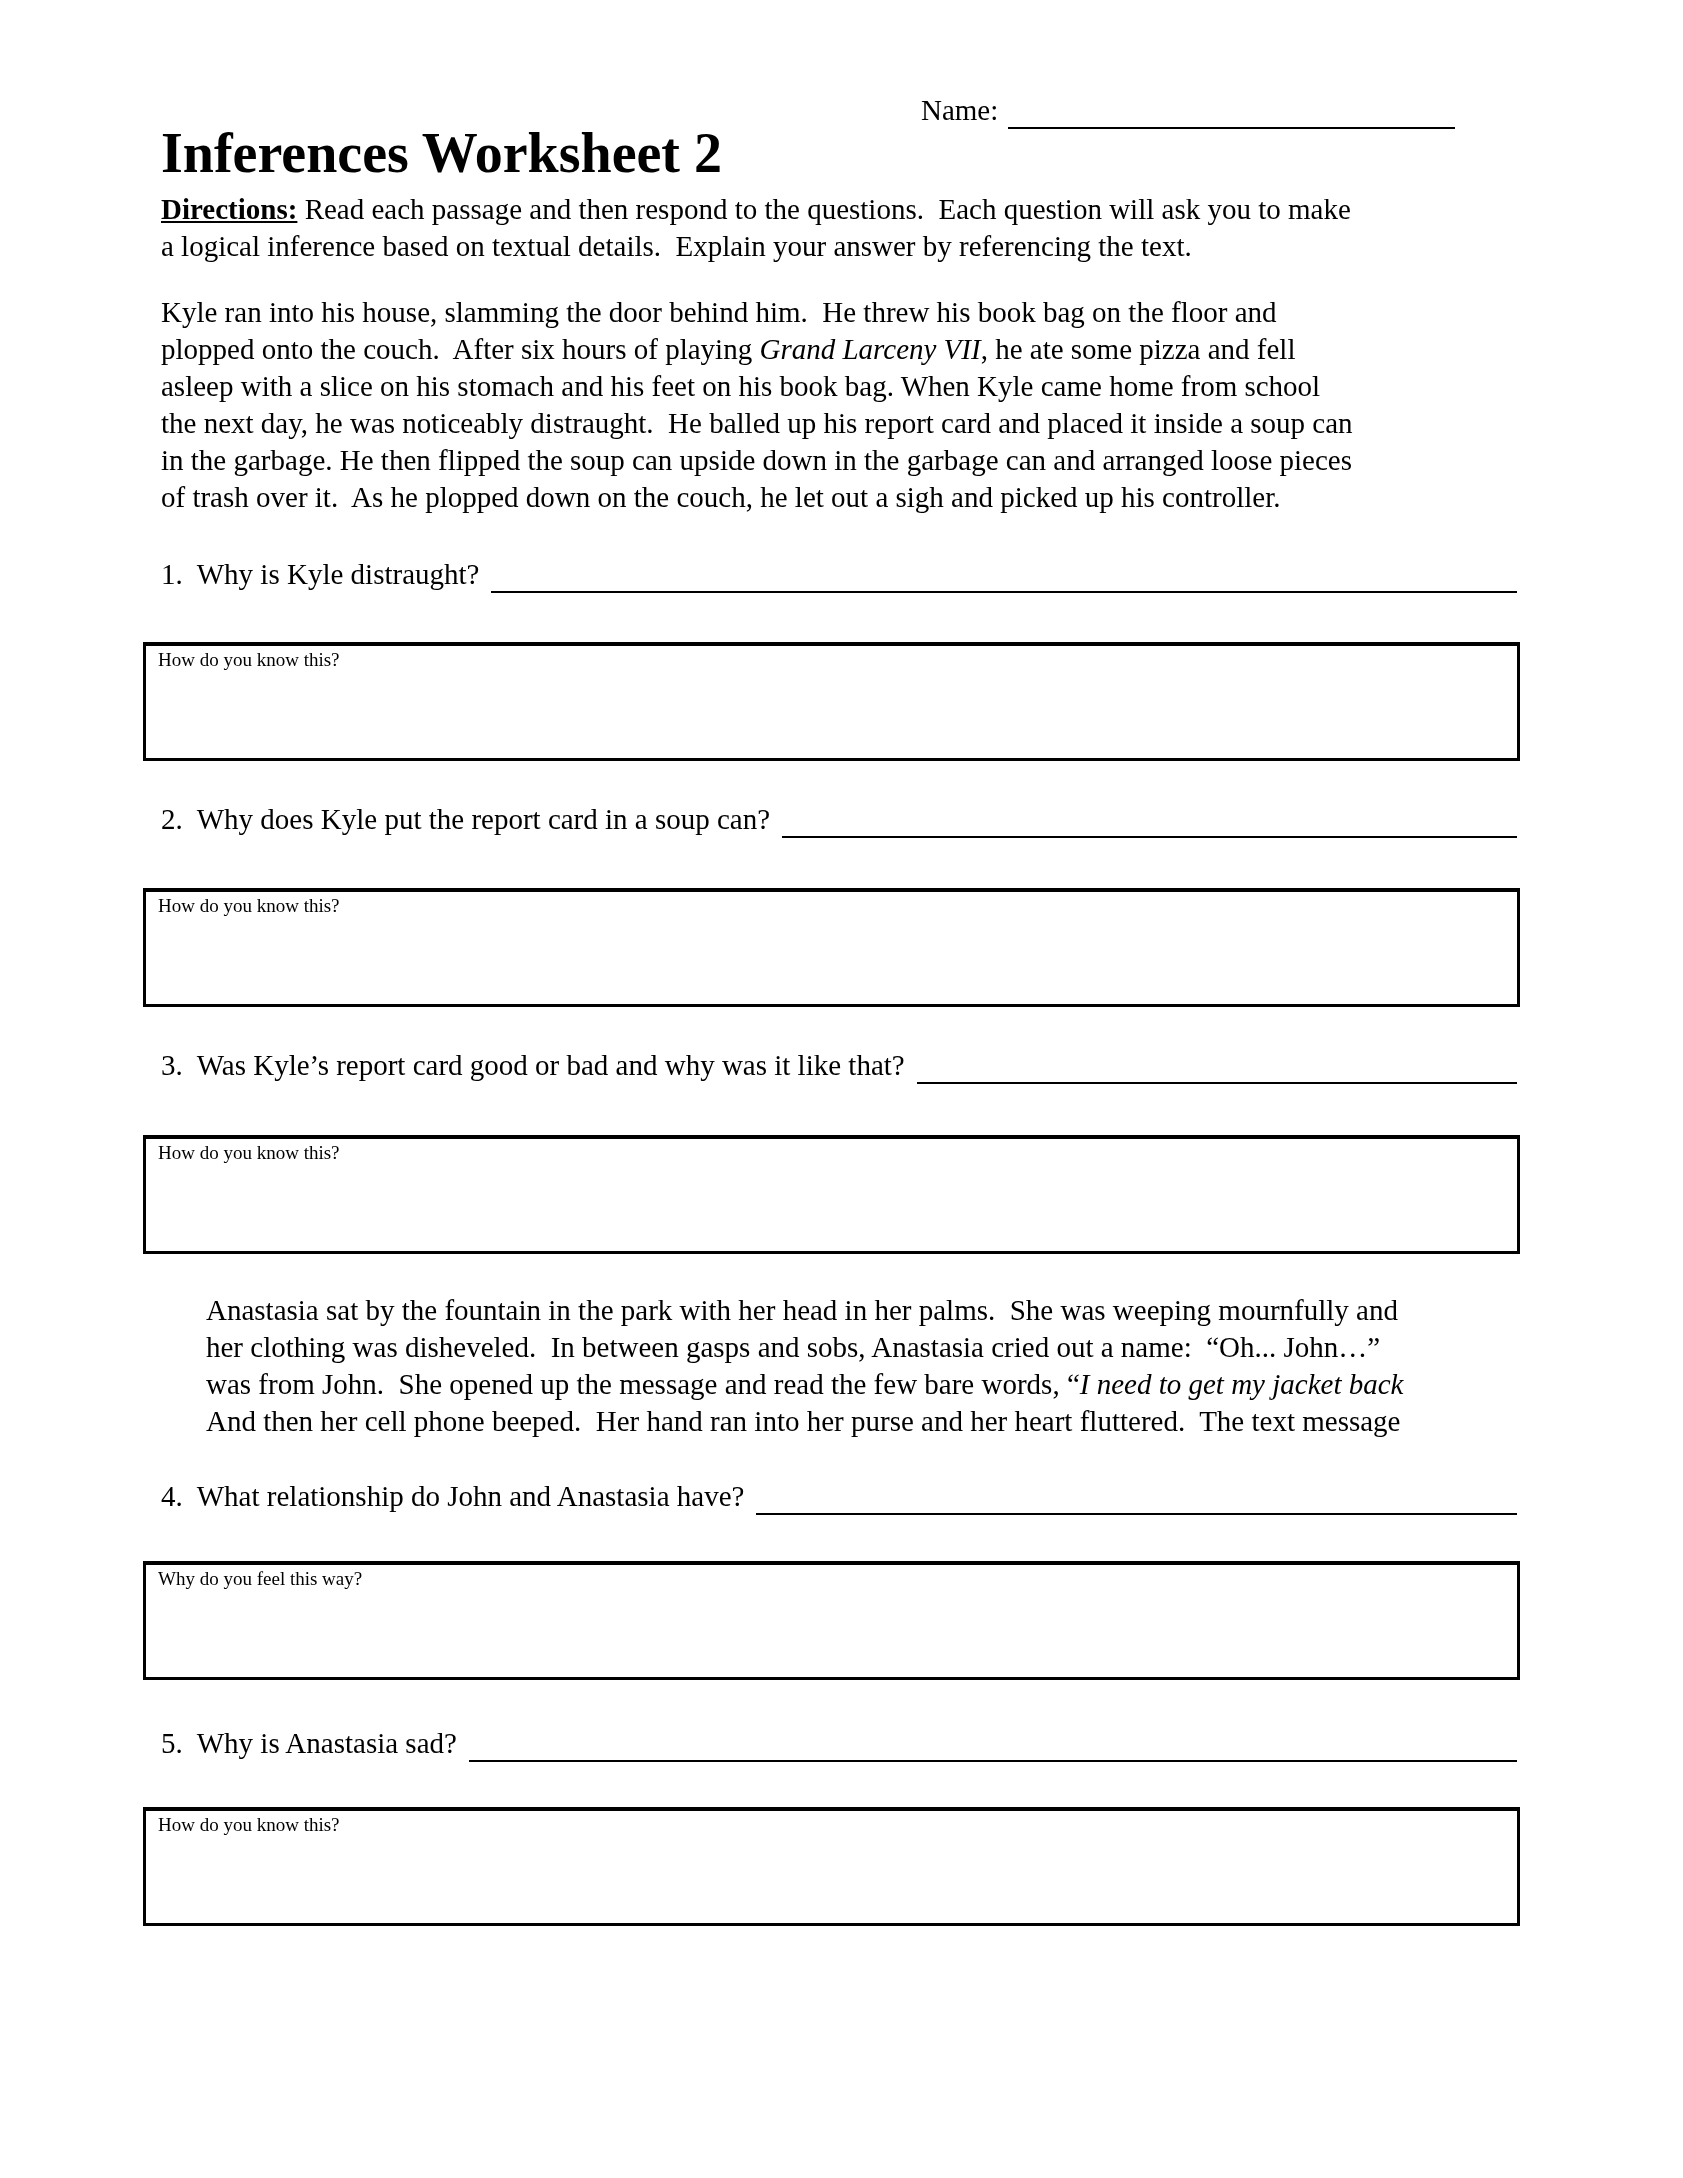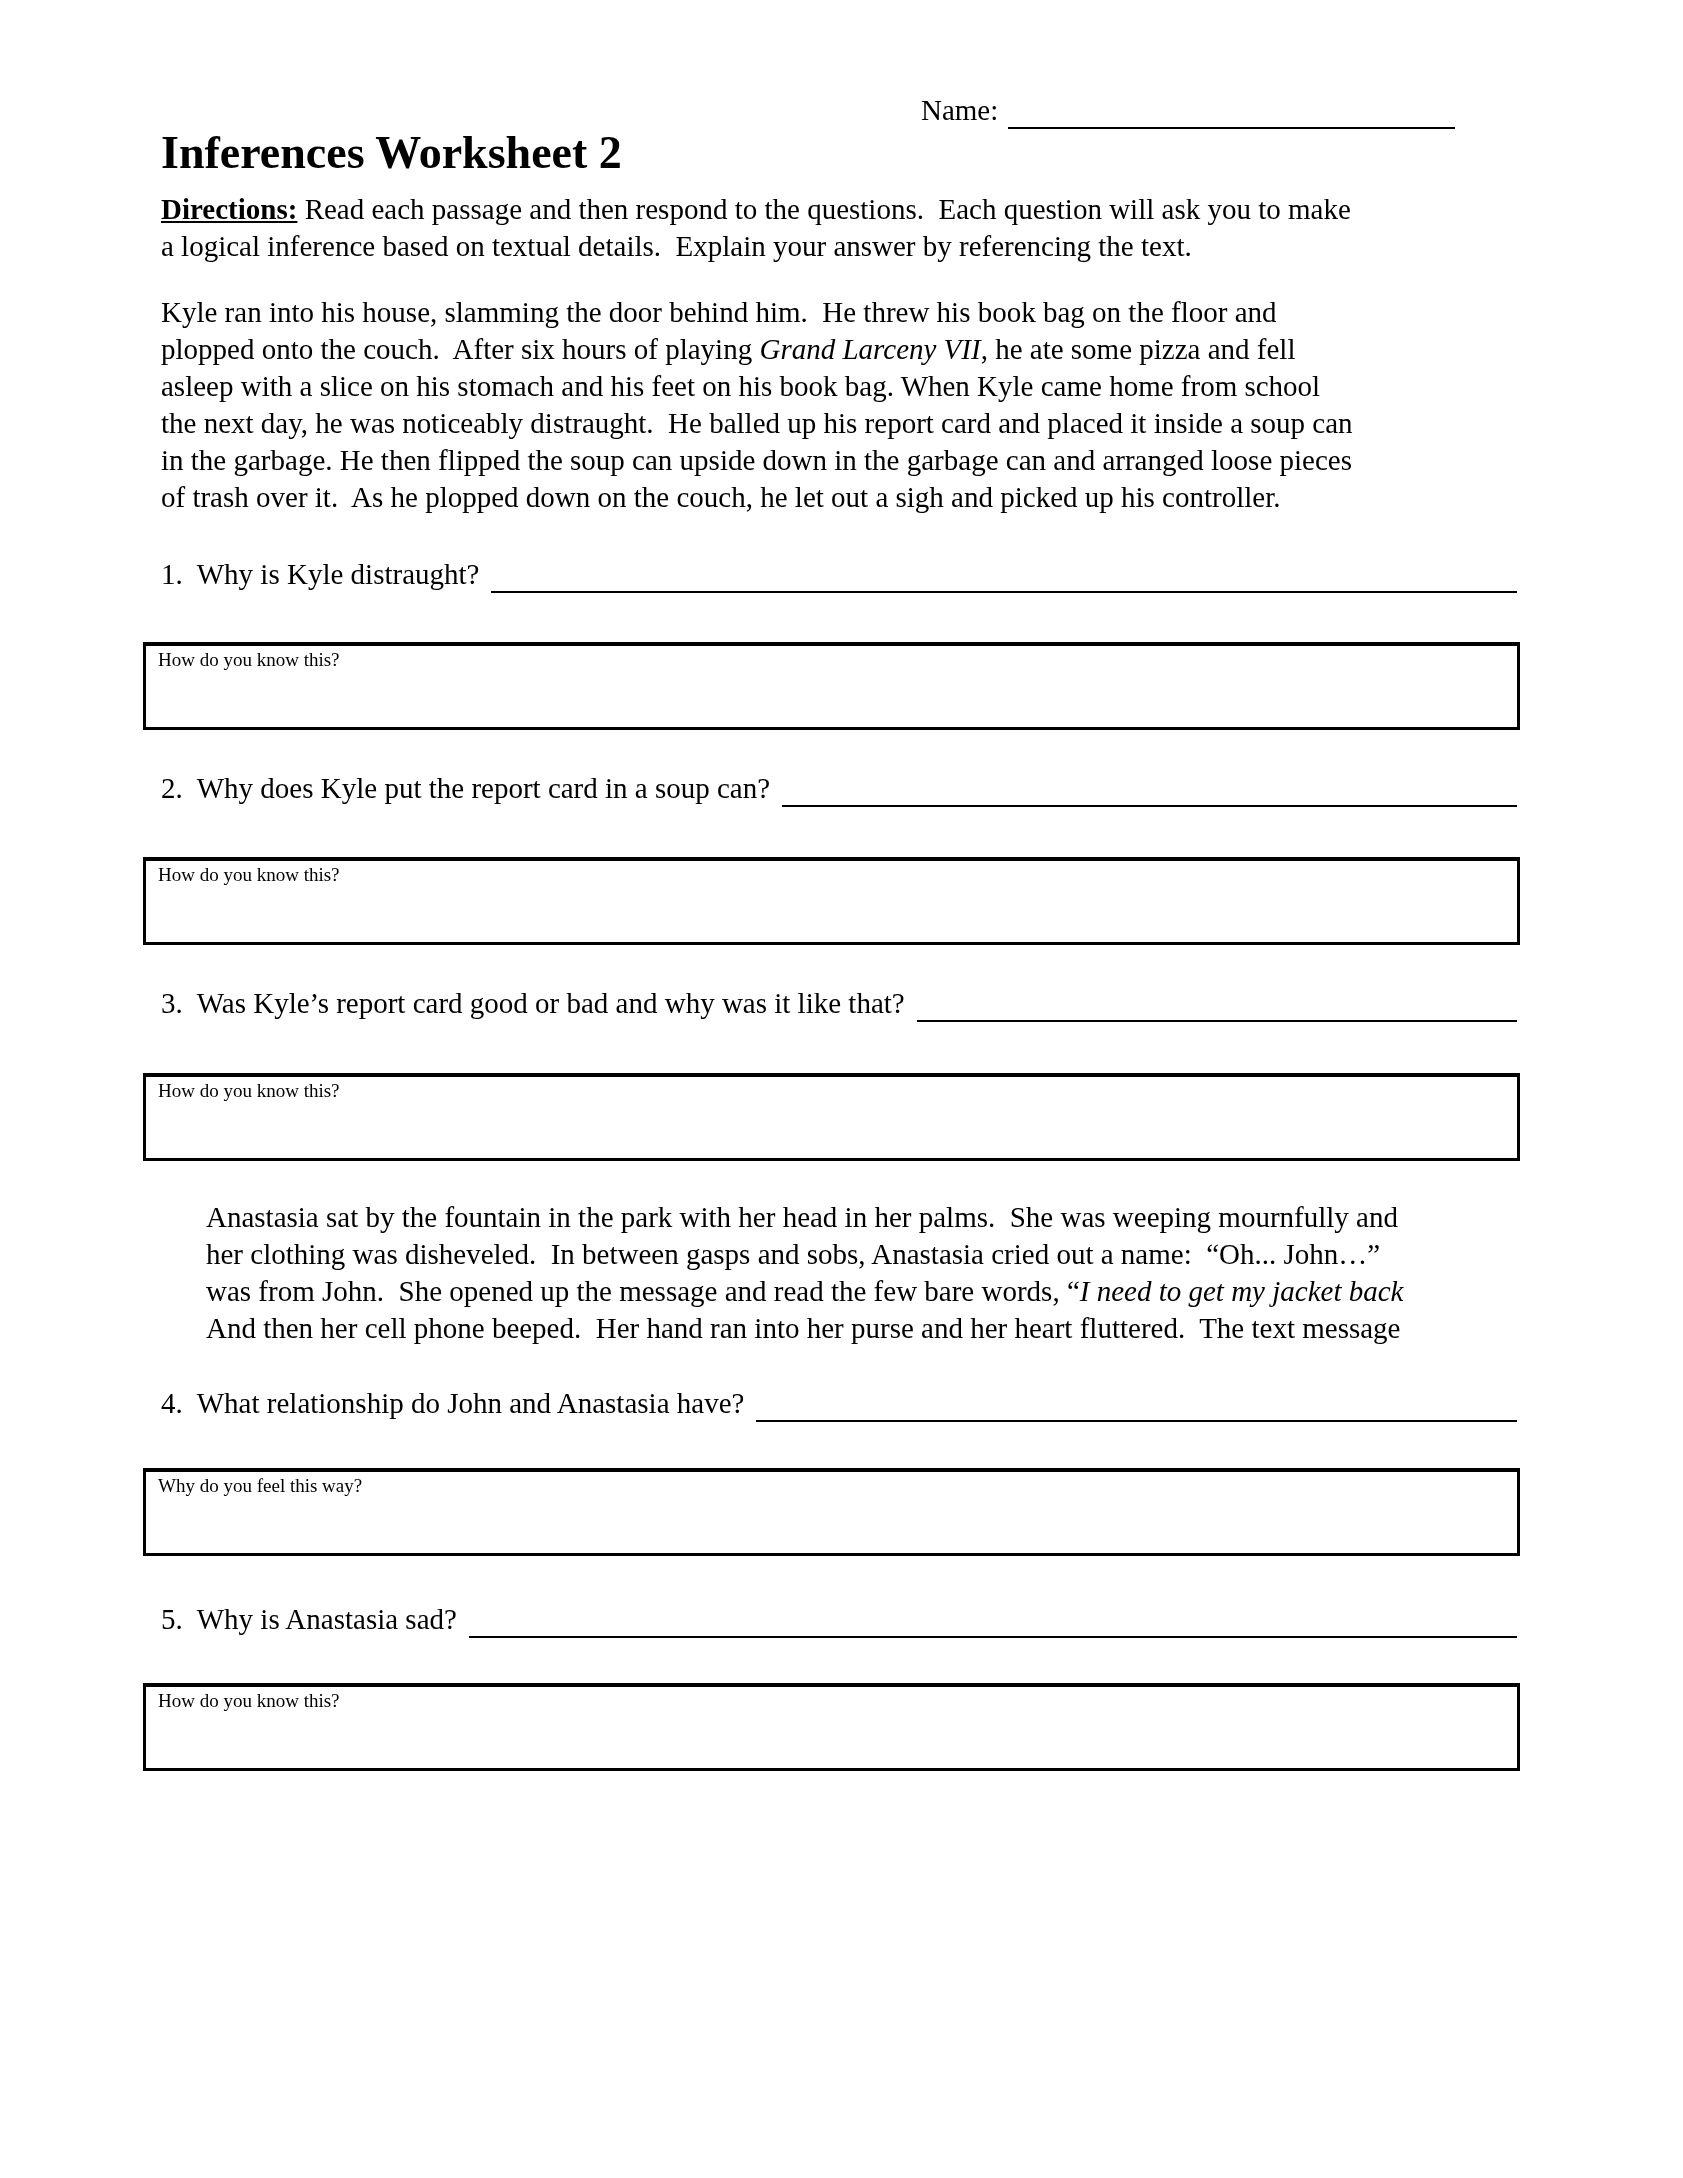--- a/index.html
+++ b/index.html
@@ -28,21 +28,21 @@
       height: 37px;
     }
     .name-line {
       width: 447px;
       height: 8px;
       border-bottom: 2px solid #000;
       margin-left: 10px;
     }
     
     .title {
-      font-size: 46px;
+      font-size: 56px;
       font-weight: bold;
       line-height: 48px;
       margin-top: 0;
     }
     
     .para {
       font-size: 29px;
       line-height: 37px;
     }
     .rline { white-space: pre; }
@@ -67,21 +67,21 @@
       margin-left: 12px;
     }
     .q1 { margin-top: 40px; }
     .q2 { margin-top: 40px; }
     .q3 { margin-top: 40px; }
     .q4 { margin-top: 38px; }
     .q5 { margin-top: 45px; }
     
     .abox {
       box-sizing: border-box;
-      height: 88px;
+      height: 119px;
       margin-left: -18px;  
       margin-right: -3px;  
       border: 3px solid #000;
       border-top-width: 4px;
       padding: 2px 0 0 12px;
       font-size: 19px;
       line-height: 24px;
     }
     .b1 { margin-top: 49px; }
     .b2 { margin-top: 50px; }

